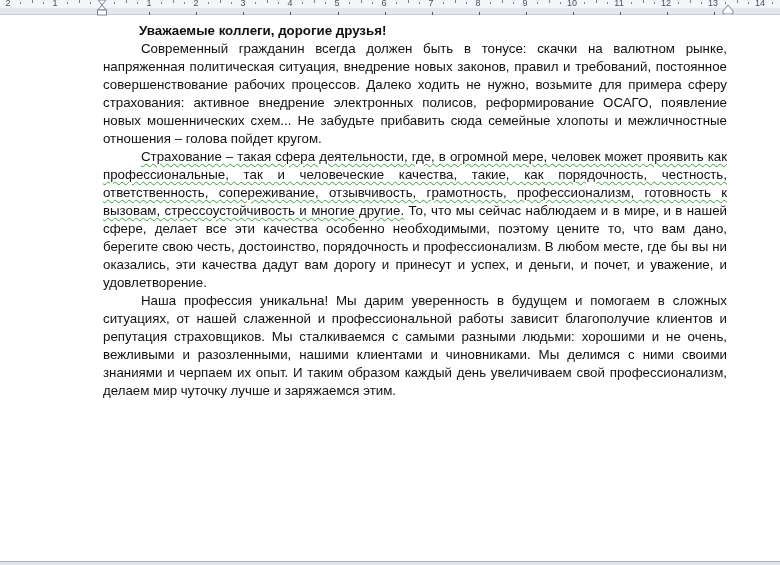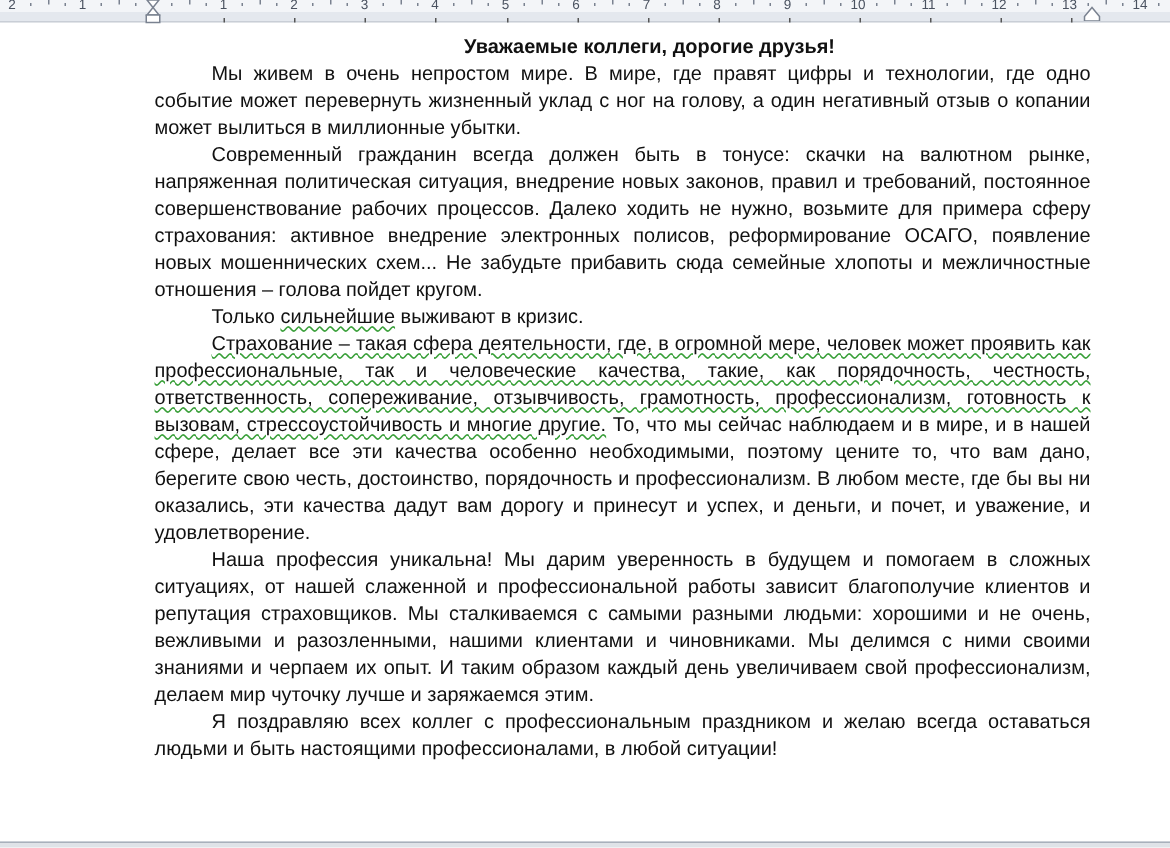--- a/index.html
+++ b/index.html
@@ -37,21 +37,21 @@
   }
   .indent-right {
     position: absolute; left: 722px; top: 4px; width: 12px; height: 10px;
   }
   .page {
     position: absolute; left: 103px; top: 22px; width: 624px;
     font-family: "Liberation Sans", sans-serif;
     font-size: 13.3px; line-height: 18px; color: #111;
   }
   .title {
-    text-align: center; font-weight: bold; margin: 0; padding-left: 36px;
+    font-weight: bold; margin: 0; padding-left: 36px;
     height: 18px;
   }
   .para {
     text-align: justify; text-indent: 38px; margin: 0;
   }
   .para.center { text-align: left; }
   .squiggle {
     text-decoration: underline wavy #3aa03a;
     text-decoration-thickness: 1px;
     text-underline-offset: 2px;
@@ -152,21 +152,18 @@
     <div class="ruler-bottom-tick" style="left: 525.9px;"></div>
     <div class="ruler-bottom-tick" style="left: 573px;"></div>
     <div class="ruler-bottom-tick" style="left: 620.1px;"></div>
     <div class="ruler-bottom-tick" style="left: 667.2px;"></div>
     <div class="ruler-bottom-tick" style="left: 714.3px;"></div>
   </div>
 
 <div class="page">
   <p class="title">Уважаемые коллеги, дорогие друзья!</p>
 
-  <p class="para">Мы живем в очень непростом мире. В мире, где правят цифры и технологии, где одно событие может перевернуть жизненный уклад с ног на голову, а один негативный отзыв о копании может вылиться в миллионные убытки.</p>
   <p class="para">Современный гражданин всегда должен быть в тонусе: скачки на валютном рынке, напряженная политическая ситуация, внедрение новых законов, правил и требований, постоянное совершенствование рабочих процессов. Далеко ходить не нужно, возьмите для примера сферу страхования: активное внедрение электронных полисов, реформирование ОСАГО, появление новых мошеннических схем... Не забудьте прибавить сюда семейные хлопоты и межличностные отношения – голова пойдет кругом.</p>
-  <p class="para center"><span>Только </span><span class="squiggle">сильнейшие</span><span> выживают в кризис.</span></p>
   <p class="para"><span class="squiggle">Страхование – такая сфера деятельности, где, в огромной мере, человек может проявить как профессиональные, так и человеческие качества, такие, как порядочность, честность, ответственность, сопереживание, отзывчивость, грамотность, профессионализм, готовность к вызовам, стрессоустойчивость и многие другие.</span><span> То, что мы сейчас наблюдаем и в мире, и в нашей сфере, делает все эти качества особенно необходимыми, поэтому цените то, что вам дано, берегите свою честь, достоинство, порядочность и профессионализм. В любом месте, где бы вы ни оказались, эти качества дадут вам дорогу и принесут и успех, и деньги, и почет, и уважение, и удовлетворение.</span></p>
   <p class="para">Наша профессия уникальна! Мы дарим уверенность в будущем и помогаем в сложных ситуациях, от нашей слаженной и профессиональной работы зависит благополучие клиентов и репутация страховщиков. Мы сталкиваемся с самыми разными людьми: хорошими и не очень, вежливыми и разозленными, нашими клиентами и чиновниками. Мы делимся с ними своими знаниями и черпаем их опыт. И таким образом каждый день увеличиваем свой профессионализм, делаем мир чуточку лучше и заряжаемся этим.</p>
-  <p class="para">Я поздравляю всех коллег с профессиональным праздником и желаю всегда оставаться людьми и быть настоящими профессионалами, в любой ситуации!</p>
 </div>
 
 <div class="bottom-bar"></div>
 
 </body></html>

